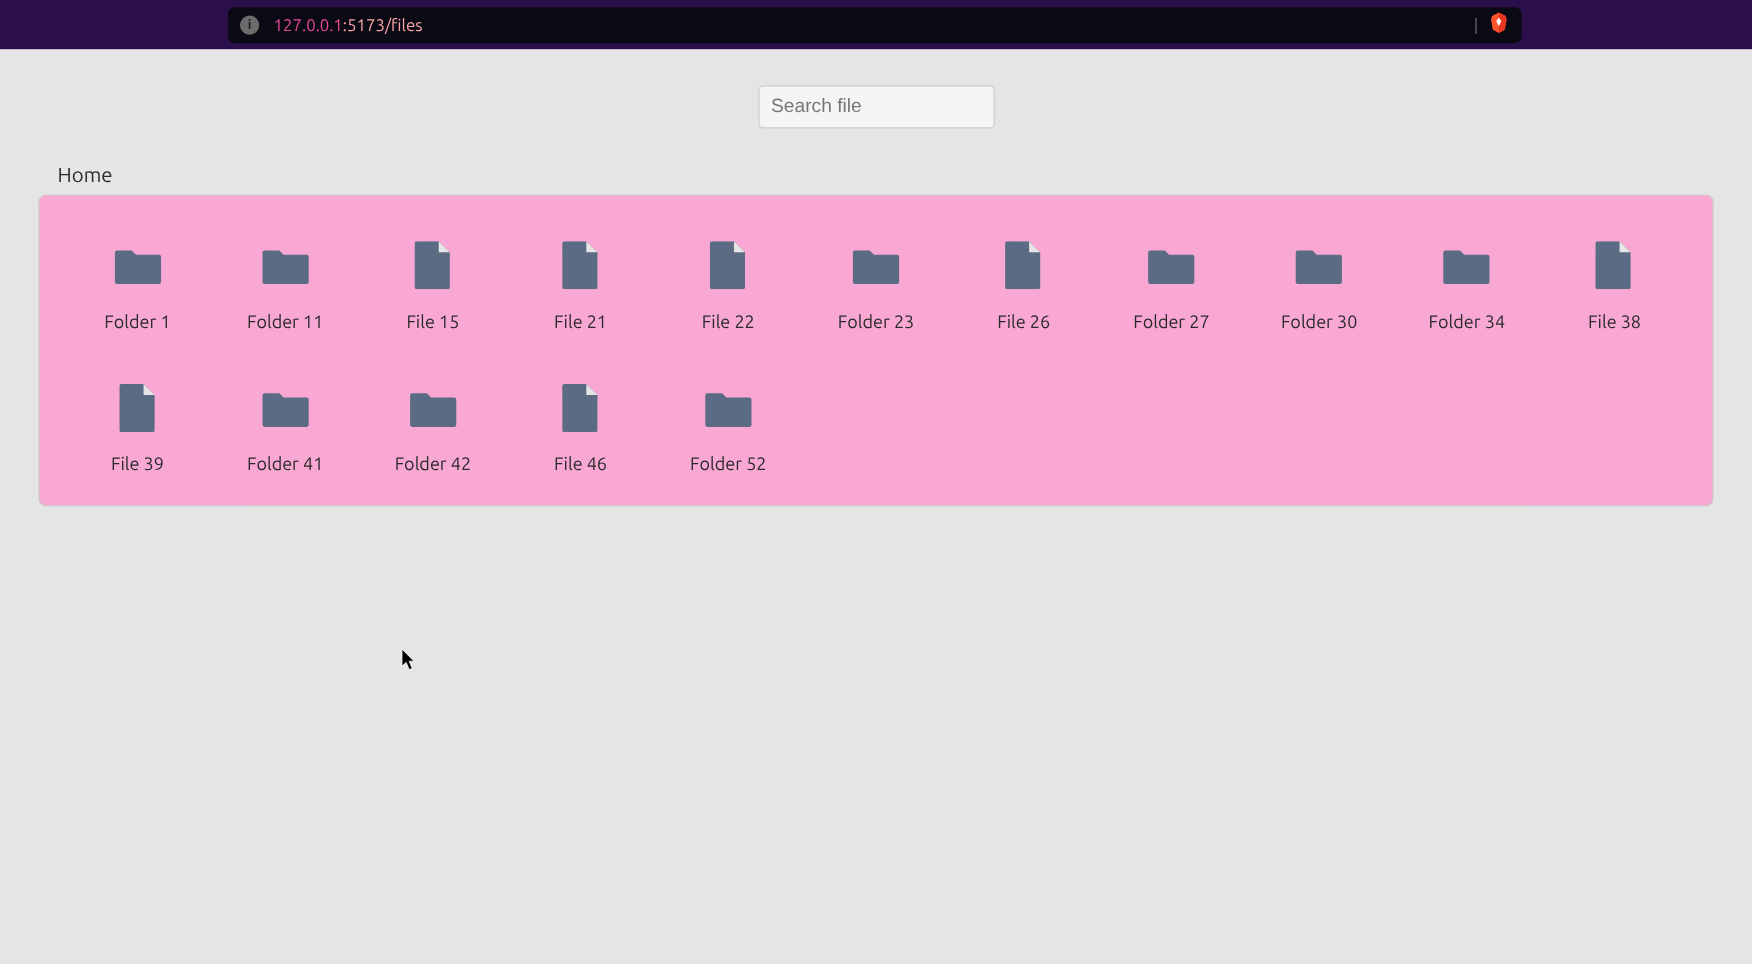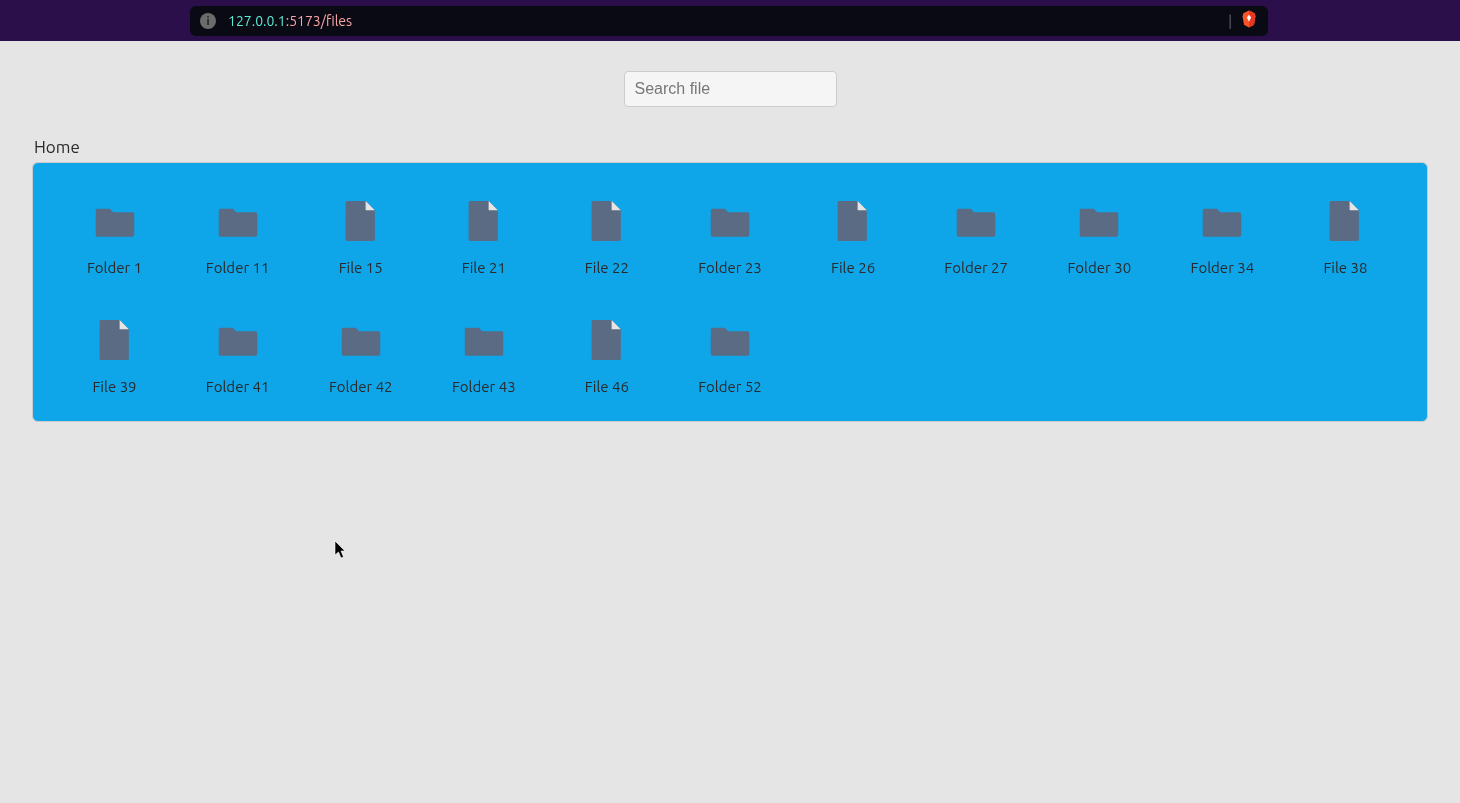--- a/index.html
+++ b/index.html
@@ -41,21 +41,21 @@
       border-radius: 50%;
       display: flex;
       align-items: center;
       justify-content: center;
       font-size: 11px;
       color: #1a1a1a;
       margin-right: 12px;
       font-weight: bold;
     }
     .url-host {
-      color: #5eead4;
+      color: #ec4899;
     }
     .url-port {
       color: #fca5a5;
     }
     .address-spacer {
       flex: 1;
     }
     .address-divider {
       color: #6b6b6b;
       margin: 0 8px;
@@ -66,43 +66,44 @@
     }
     .content {
       padding: 30px 32px;
     }
     .search-wrap {
       display: flex;
       justify-content: center;
       margin-bottom: 30px;
     }
     .search-input {
-      width: 213px;
+      width: 197px;
       height: 36px;
       border: 1px solid #ccc;
       border-radius: 4px;
       padding: 0 10px;
       font-size: 16px;
       background: #f5f5f5;
       color: #a16207;
     }
     .search-input::placeholder {
       color: #777;
     }
     .breadcrumb {
       font-size: 17px;
       color: #2a2a2a;
       margin-bottom: 6px;
       padding-left: 2px;
+      margin-left: 14px;
     }
     .file-grid-container {
       border: 1px solid #ccc;
       border-radius: 6px;
       padding: 30px 20px 20px 20px;
-      background: #0ea5e9;
+      background: #f9a8d4;
     }
     .file-grid {
       display: grid;
       grid-template-columns: repeat(11, 1fr);
       gap: 30px 0;
     }
     .file-item {
       display: flex;
       flex-direction: column;
       align-items: center;
@@ -275,28 +276,20 @@
         <div class="file-item">
           <div class="file-icon-wrap">
             <svg width="42" height="36" viewBox="0 0 24 20">
               <path fill="#5c6b84" d="M2 3 h7 l2 2 h11 a1 1 0 0 1 1 1 v12 a1 1 0 0 1 -1 1 h-20 a1 1 0 0 1 -1 -1 v-14 a1 1 0 0 1 1 -1 z"></path>
             </svg>
           </div>
           <div class="file-label">Folder 42</div>
         </div>
         <div class="file-item">
           <div class="file-icon-wrap">
-            <svg width="42" height="36" viewBox="0 0 24 20">
-              <path fill="#5c6b84" d="M2 3 h7 l2 2 h11 a1 1 0 0 1 1 1 v12 a1 1 0 0 1 -1 1 h-20 a1 1 0 0 1 -1 -1 v-14 a1 1 0 0 1 1 -1 z"></path>
-            </svg>
-          </div>
-          <div class="file-label">Folder 43</div>
-        </div>
-        <div class="file-item">
-          <div class="file-icon-wrap">
             <svg width="32" height="40" viewBox="0 0 20 26">
               <path fill="#5c6b84" d="M1 0 h12 l6 6 v19 a1 1 0 0 1 -1 1 h-17 a1 1 0 0 1 -1 -1 v-24 a1 1 0 0 1 1 -1 z"></path>
               <path fill="#e5e5e5" d="M13 0 l6 6 h-6 z"></path>
             </svg>
           </div>
           <div class="file-label">File 46</div>
         </div>
         <div class="file-item">
           <div class="file-icon-wrap">
             <svg width="42" height="36" viewBox="0 0 24 20">

